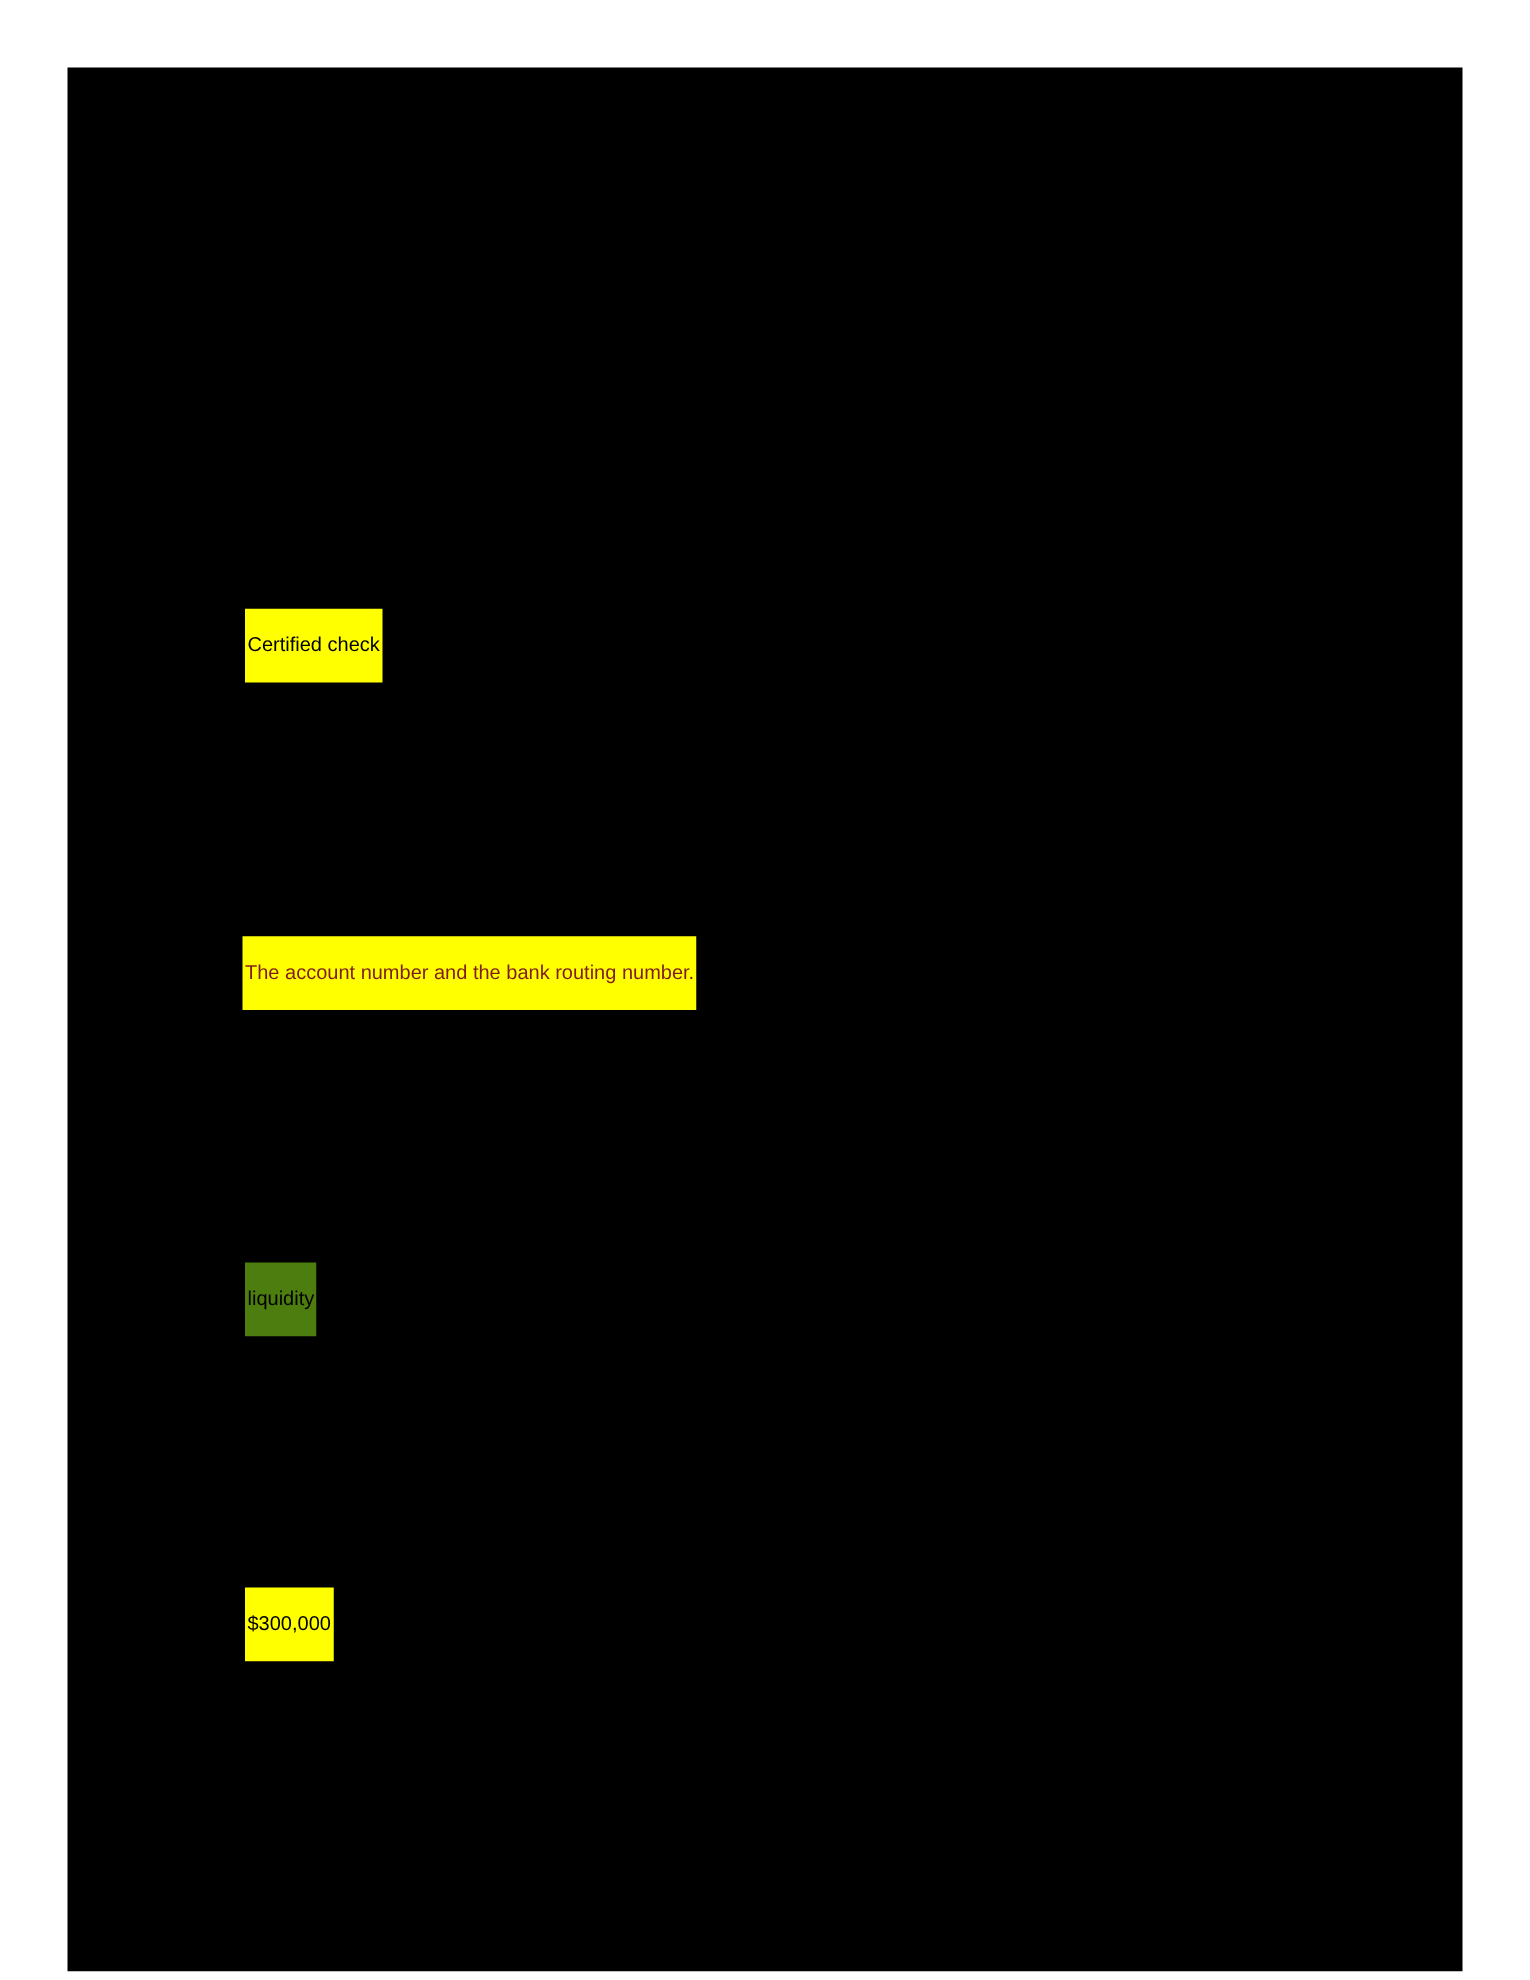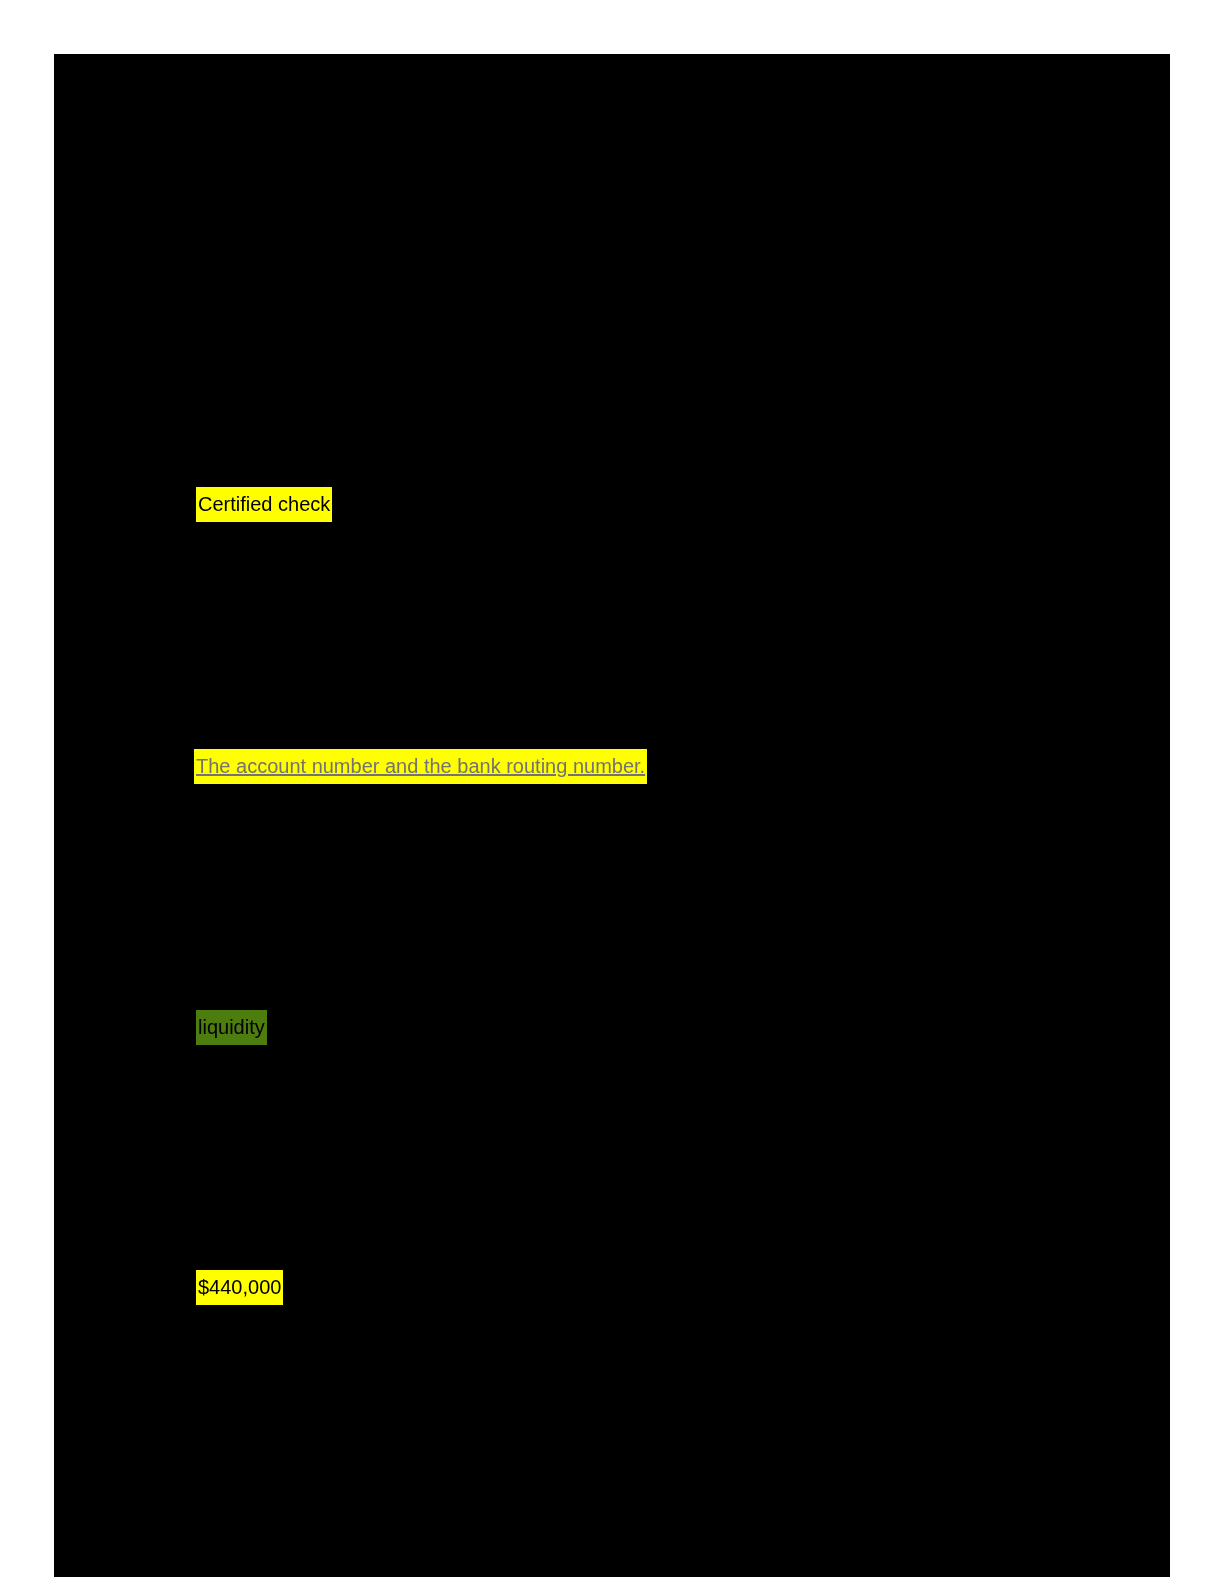--- a/index.html
+++ b/index.html
@@ -24,33 +24,33 @@
     position: absolute;
     left: 54px;
     top: 54px;
     width: 1116px;
     height: 1523px;
   }
   .hl {
     position: absolute;
     display: inline-block;
     white-space: nowrap;
-    font-size: 20px;
+    font-size: 16px;
     line-height: 27px;
-    padding: 4px 2px;
+    padding: 16px 2px;
     letter-spacing: 0px;
   }
   .hl1 { left: 142px; top: 433px; }
   .hl2 { left: 140px; top: 695px; }
   .hl3 { left: 142px; top: 956px; }
   .hl4 { left: 142px; top: 1216px; }
 </style>
 </head>
 <body style="background: rgb(255, 255, 255);">
 
 <div class="sheet">
   <div class="content-black" style="background: rgb(0, 0, 0);">
     <span class="hl hl1" style="background: rgb(255, 255, 0); color: rgb(0, 0, 0);">Certified check</span>
-    <span class="hl hl2" style="background: rgb(255, 255, 0); color: #737373; text-decoration: underline;">The account number and the bank routing number.</span>
+    <span class="hl hl2" style="background: rgb(255, 255, 0); color: #7f1d1d;">The account number and the bank routing number.</span>
     <span class="hl hl3" style="background: #4d7c0f; color: rgb(0, 0, 0);">liquidity</span>
-    <span class="hl hl4" style="background: rgb(255, 255, 0); color: rgb(0, 0, 0);">$440,000</span>
+    <span class="hl hl4" style="background: rgb(255, 255, 0); color: rgb(0, 0, 0);">$300,000</span>
   </div>
 </div>
 
 </body></html>

